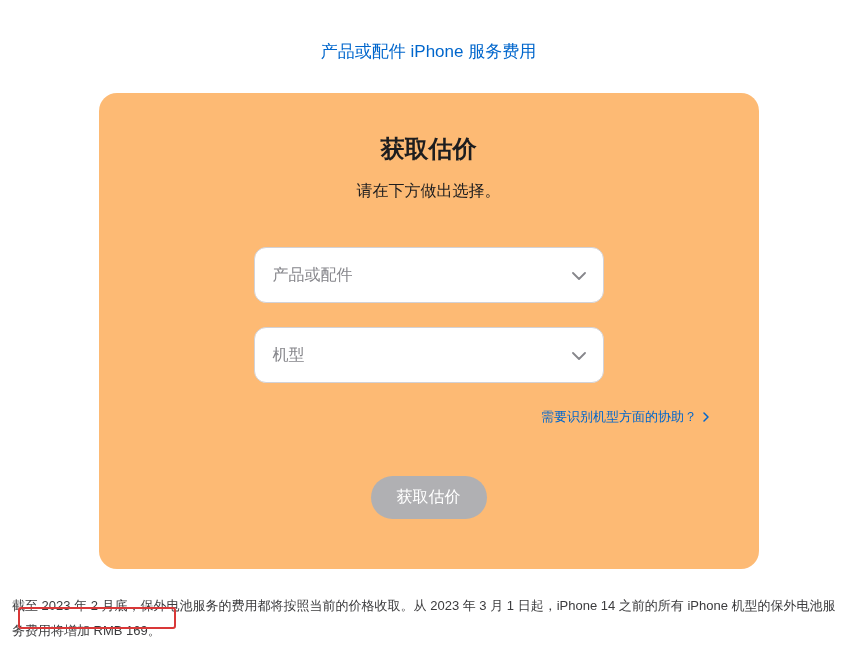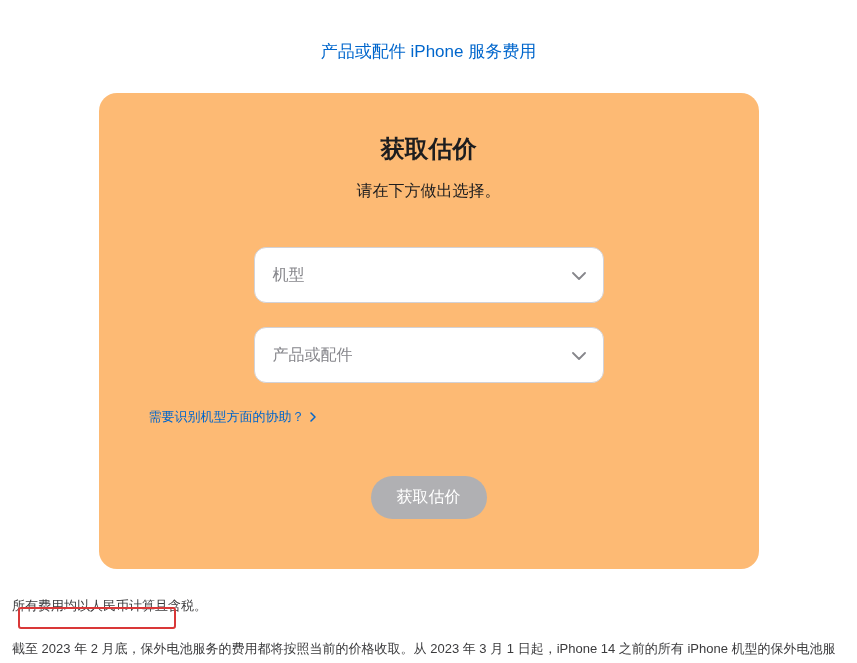--- a/index.html
+++ b/index.html
@@ -63,21 +63,21 @@
       align-items: center;
     }
     .chevron {
       position: absolute;
       right: 18px;
       top: 50%;
       transform: translateY(-50%);
       pointer-events: none;
     }
     .help-link {
-      text-align: left;
+      text-align: right;
       margin-top: 16px;
       margin-bottom: 50px;
     }
     .help-link a {
       color: #0066cc;
       text-decoration: none;
       font-size: 13px;
     }
     .help-chevron {
       display: inline-block;
@@ -126,30 +126,30 @@
 
 <div class="top-link">
   <a href="#">产品或配件 iPhone 服务费用</a>
 </div>
 
 <div class="card">
   <h2 class="card-title">获取估价</h2>
   <p class="card-subtitle">请在下方做出选择。</p>
 
   <div class="select-wrap">
-    <div class="select-field">机型</div>
+    <div class="select-field">产品或配件</div>
     <span class="chevron">
       <svg width="14" height="8" viewBox="0 0 14 8" fill="none">
           <path d="M1 1L7 7L13 1" stroke="#86868b" stroke-width="1.8" stroke-linecap="round" stroke-linejoin="round"></path>
         </svg>
     </span>
   </div>
 
   <div class="select-wrap">
-    <div class="select-field">产品或配件</div>
+    <div class="select-field">机型</div>
     <span class="chevron">
       <svg width="14" height="8" viewBox="0 0 14 8" fill="none">
           <path d="M1 1L7 7L13 1" stroke="#86868b" stroke-width="1.8" stroke-linecap="round" stroke-linejoin="round"></path>
         </svg>
     </span>
   </div>
 
   <div class="help-link">
     <a href="#">
       <span>需要识别机型方面的协助？</span>
@@ -158,17 +158,16 @@
             <path d="M1 1L5 5L1 9" stroke="#0066cc" stroke-width="1.5" stroke-linecap="round" stroke-linejoin="round"></path>
           </svg>
       </span>
     </a>
   </div>
 
   <button class="submit-btn">获取估价</button>
 </div>
 
 <div class="footer">
-  <p class="footer-text">所有费用均以人民币计算且含税。</p>
   <p class="footer-text2">截至 2023 年 2 月底，保外电池服务的费用都将按照当前的价格收取。从 2023 年 3 月 1 日起，iPhone 14 之前的所有 iPhone 机型的保外电池服务费用将增加 RMB 169。</p>
 </div>
 
 <div class="highlight-box"></div>
 
 </body></html>

